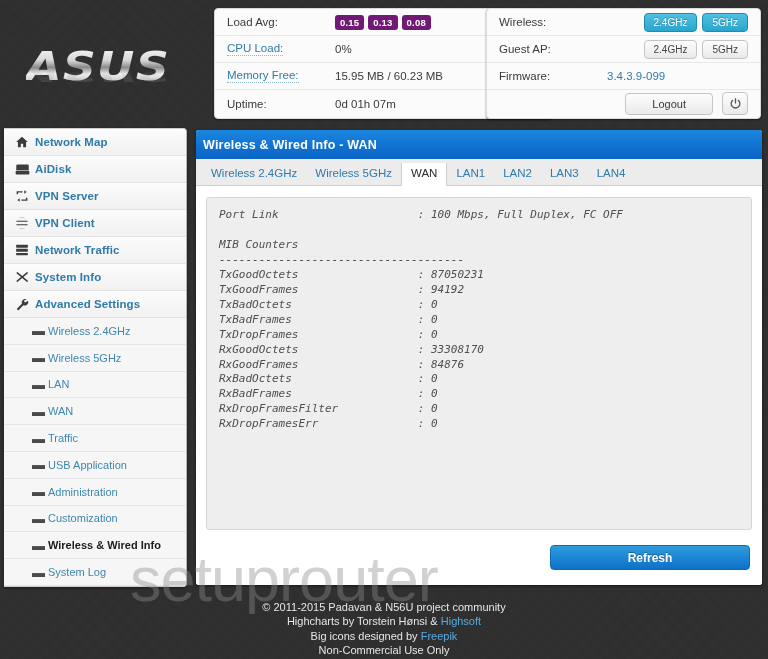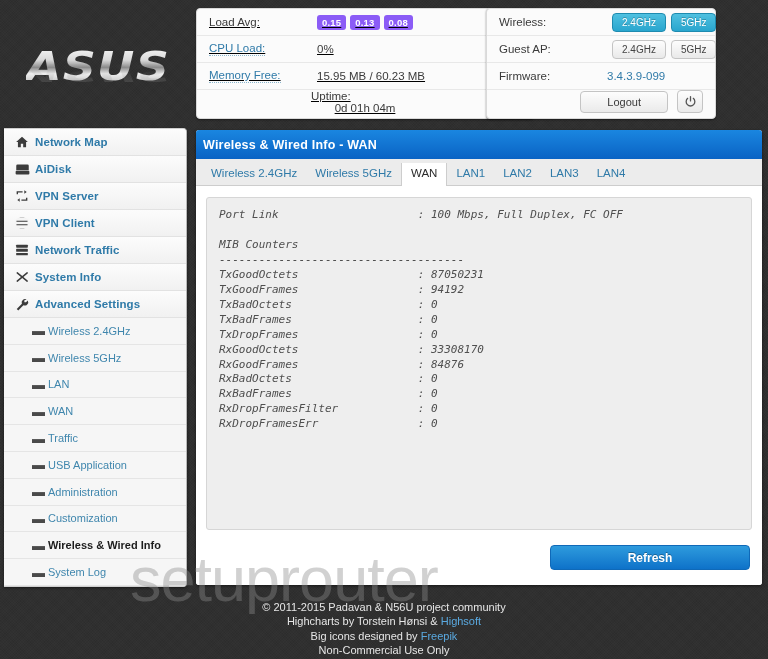--- a/index.html
+++ b/index.html
@@ -46,46 +46,46 @@
   }
 
   
   .top-panel {
     position: absolute;
     background: #fbfbfb;
     border: 1px solid #d9d9d9;
     border-radius: 4px;
     box-shadow: 0 1px 2px rgba(0,0,0,.45);
   }
-  #panel-sysinfo { left: 196px; top: 8px; width: 338px; height: 111px; text-decoration: underline; }
-  #panel-wireless { left: 486px; top: 8px; width: 230px; height: 111px; }
+  #panel-sysinfo { left: 214px; top: 8px; width: 338px; height: 111px; }
+  #panel-wireless { left: 486px; top: 8px; width: 275px; height: 111px; }
 
   .stat-row {
     display: flex; align-items: center;
     height: 27px;
     padding: 0 12px;
     border-bottom: 1px solid #e8e8e8;
     font-size: 11.5px;
   }
-  .stat-row:last-child { border-bottom: none; flex-direction: column; }
+  .stat-row:last-child { border-bottom: none; }
   .stat-label { color: #3a3a3a; width: 108px; flex: none; }
   .stat-label.link {
     color: #2f7aa8;
     border-bottom: 1px dotted #8bb6cd;
     width: auto; padding-bottom: 1px;
     align-self: center;
     margin-right: auto;
   }
   .stat-label-wrap { width: 108px; flex: none; display: flex; }
   .stat-value { color: #3a3a3a; font-size: 11.5px; }
   .stat-value.fw { color: #2f7aa8; }
 
   .badge {
     display: inline-block;
-    background: #8b5cf6;
+    background: #701a75;
     color: #fff;
     font-size: 9.5px; font-weight: bold;
     padding: 2px 5px 2px;
     border-radius: 3px;
     margin-right: 4px;
     letter-spacing: .2px;
   }
   .btn-ghz {
     display: inline-block;
     font-size: 10px;
@@ -291,21 +291,21 @@
       <div class="stat-label-wrap">
         <span class="stat-label link">Memory Free:</span>
       </div>
       <span class="stat-value">15.95 MB / 60.23 MB</span>
     </div>
 
     <div class="stat-row">
       <div class="stat-label-wrap">
         <span class="stat-label">Uptime:</span>
       </div>
-      <span class="stat-value">0d 01h 04m</span>
+      <span class="stat-value">0d 01h 07m</span>
     </div>
   </div>
 
   <div class="top-panel" id="panel-wireless">
 
     <div class="stat-row">
       <span class="stat-label">Wireless:</span>
       <div class="row-right">
         <span class="btn-ghz on">2.4GHz</span>
         <span class="btn-ghz on">5GHz</span>

